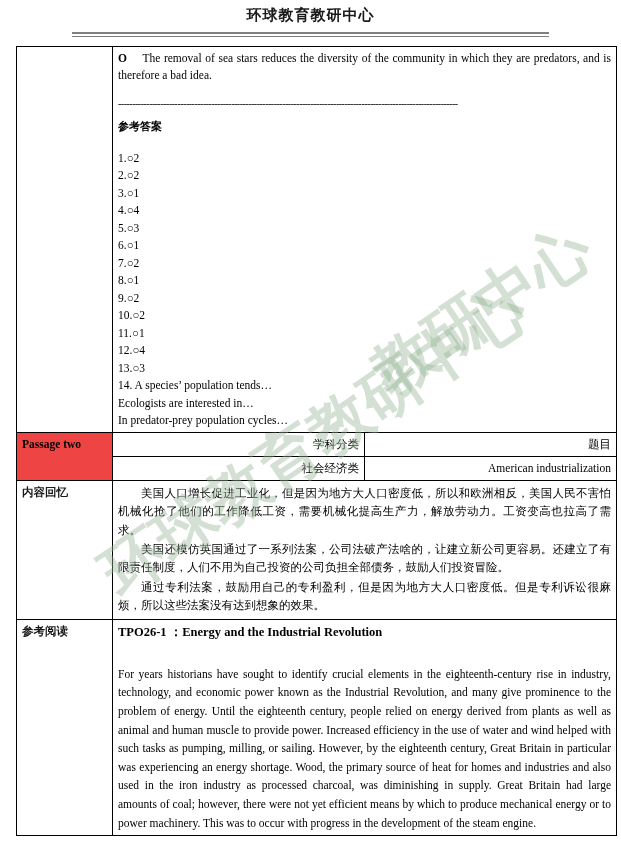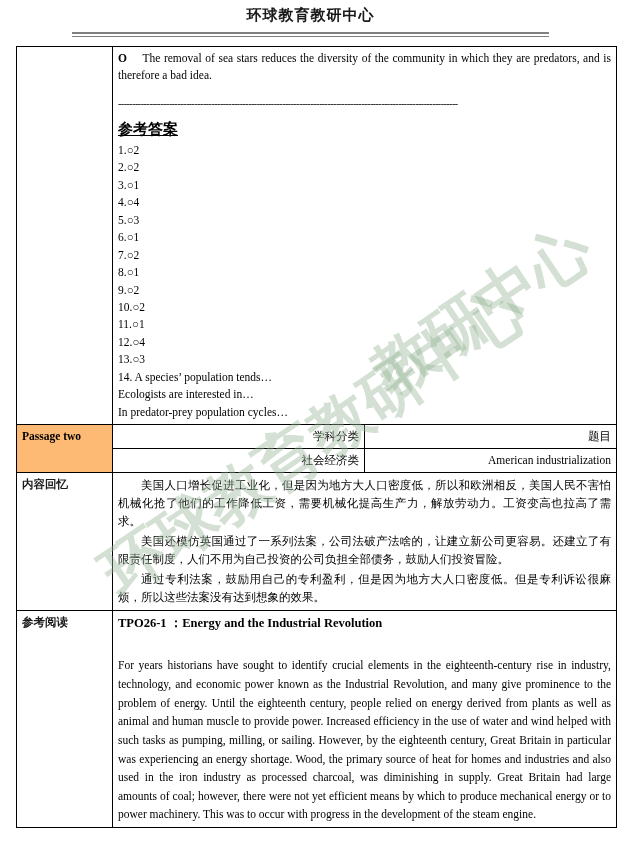--- a/index.html
+++ b/index.html
@@ -92,21 +92,21 @@
   td.label-col {
     width: 96px;
     font-family: "DejaVu Sans", sans-serif;
     font-size: 11px;
     font-weight: bold;
     color: #1a1a1a;
     vertical-align: top;
     padding-top: 5px;
   }
   td.green {
-    background: #fdba74;
+    background: #ef4444;
     font-family: "Liberation Serif", serif;
     font-weight: bold;
     font-size: 12px;
     color: #000;
     vertical-align: middle;
   }
 
   
   .q-text {
     text-align: justify;
@@ -122,23 +122,22 @@
     font-size: 10px;
     color: #000;
     letter-spacing: -0.5px;
     white-space: nowrap;
     overflow: hidden;
     font-family: "Liberation Serif", serif;
   }
   .ans-title {
     font-family: "DejaVu Sans", sans-serif;
     font-weight: bold;
-    font-size: 15px;
-    margin-bottom: 1px;
-    text-decoration: underline;
+    font-size: 11px;
+    margin-bottom: 15px;
   }
   .ans-list div {
     font-size: 11.5px;
     line-height: 1.52;
   }
   .tail-lines div {
     font-size: 11.5px;
     line-height: 1.52;
   }
 

